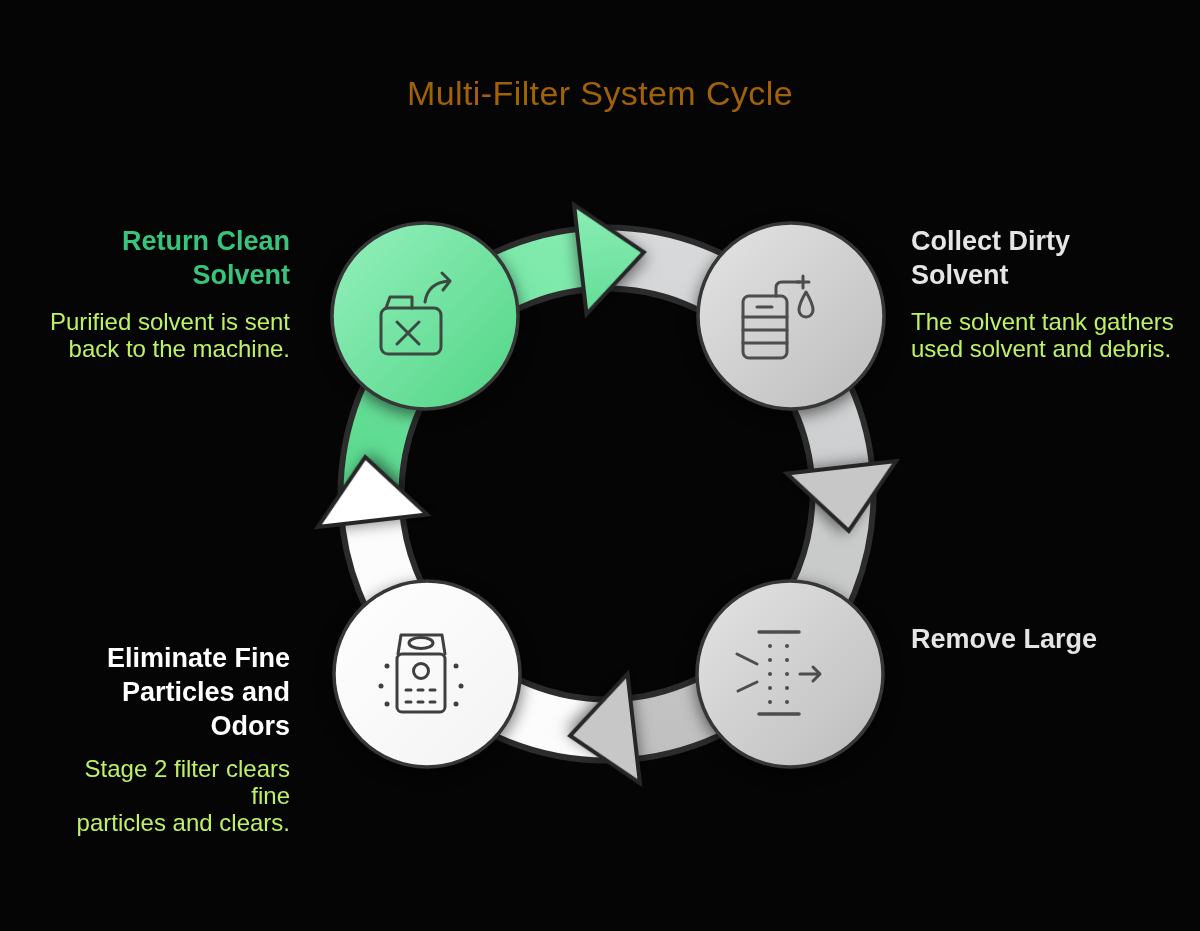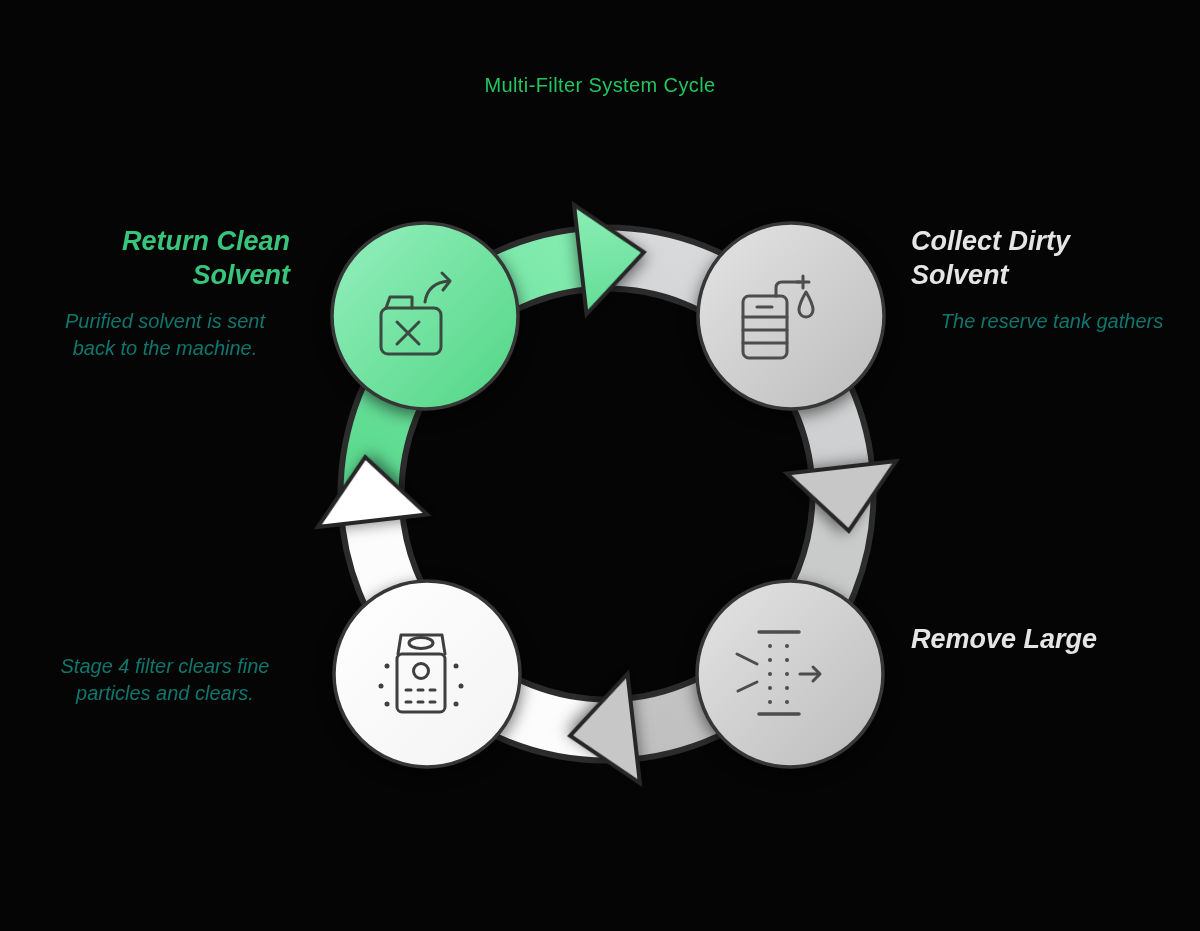--- a/index.html
+++ b/index.html
@@ -2,33 +2,33 @@
 <html><head>
 <meta charset="utf-8">
 <style>
   html,body{margin:0;padding:0;background:#050505;}
   .stage{
     position:relative;width:1200px;height:931px;background:#050505;overflow:hidden;
     font-family:"Liberation Sans","DejaVu Sans",sans-serif;
   }
   .title{
     position:absolute;top:74px;left:0;width:100%;text-align:center;
-    font-size:20px;font-weight:500;color:#22c55e;letter-spacing:.4px;
+    font-size:34px;font-weight:500;color:#a16207;letter-spacing:.4px;
   }
   .cycle-svg{position:absolute;left:0;top:0;}
-  .node-text{position:absolute;font-style:italic;}
+  .node-text{position:absolute;}
   .nt-tl{left:40px;top:224px;width:250px;text-align:right;}
   .nt-tr{left:911px;top:224px;width:282px;text-align:left;}
   .nt-br{left:911px;top:622px;width:288px;text-align:left;}
   .nt-bl{left:40px;top:641px;width:250px;text-align:right;}
   .heading{font-size:27px;font-weight:bold;line-height:34px;}
   .heading.green{color:#38c57b;}
   .heading.gray{color:#e5e5e5;}
   .heading.white{color:#ffffff;}
-  .desc{margin-top:16px;font-size:20px;line-height:27px;color:#0f766e;text-align:center;}
+  .desc{margin-top:16px;font-size:24px;line-height:27px;color:#bef264;}
   .nt-bl .desc{margin-top:12px;}
   
   .ring-outline{fill:none;stroke:#2c2c2c;stroke-width:67;}
   .band{fill:none;stroke-width:55;}
   .band.gray{stroke:url(#gGrayBand);}
   .band.white{stroke:#fcfcfc;}
   .band.green{stroke:url(#gGreenBand);}
   .head{stroke:#262626;stroke-width:4;stroke-linejoin:miter;}
   .head.green{fill:url(#gGreenHead);}
   .head.gray{fill:#c7c7c7;}
@@ -159,30 +159,36 @@
       <div>back to the machine.</div>
     </div>
   </div>
 
   <div class="node-text nt-tr">
     <div class="heading gray">
       <div>Collect Dirty</div>
       <div>Solvent</div>
     </div>
     <div class="desc">
-      <div>The reserve tank gathers</div>
+      <div>The solvent tank gathers</div>
+      <div>used solvent and debris.</div>
     </div>
   </div>
 
   <div class="node-text nt-br">
     <div class="heading gray">
       <div>Remove Large</div>
     </div>
   </div>
 
   <div class="node-text nt-bl">
+    <div class="heading white">
+      <div>Eliminate Fine</div>
+      <div>Particles and</div>
+      <div>Odors</div>
+    </div>
     <div class="desc">
-      <div>Stage 4 filter clears fine</div>
+      <div>Stage 2 filter clears fine</div>
       <div>particles and clears.</div>
     </div>
   </div>
 
 </div>
 
 </body></html>

